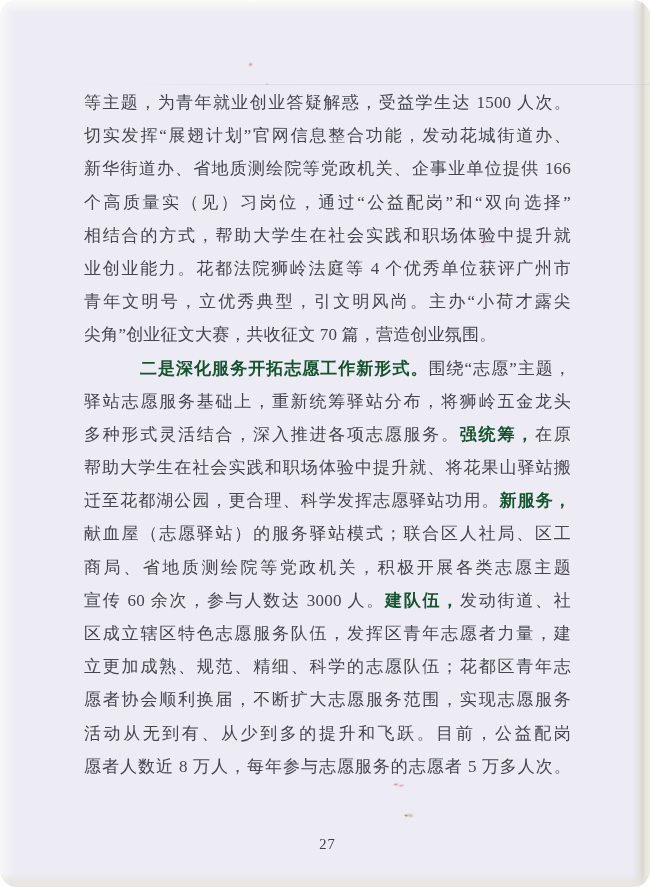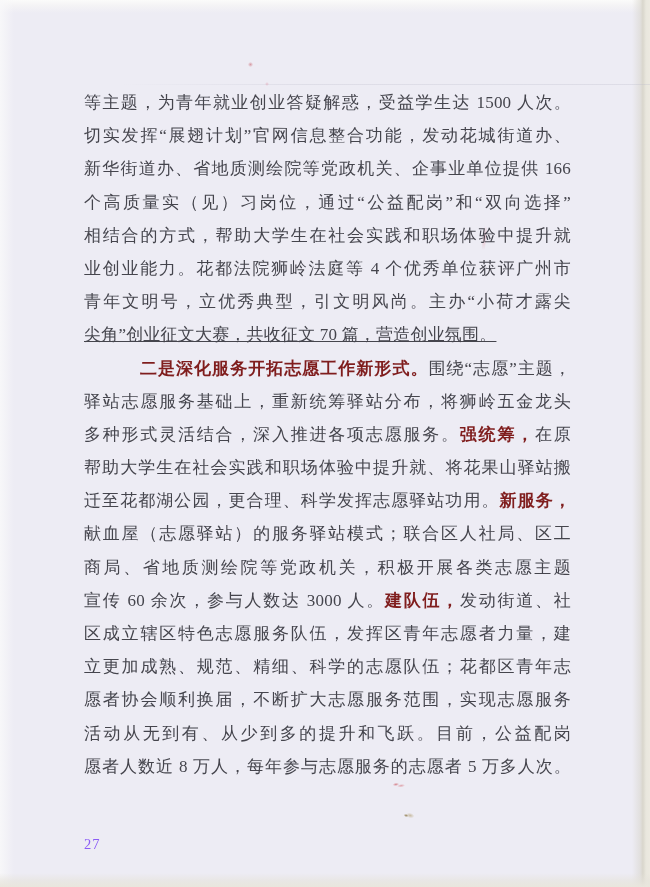--- a/index.html
+++ b/index.html
@@ -6,20 +6,21 @@
   body {
     width: 650px; height: 887px;
     font-family: "Liberation Serif", "DejaVu Serif", serif;
     overflow: hidden;
   }
   .page {
     position: relative;
     width: 650px; height: 887px;
     background: #edecf4;
     overflow: hidden;
+    border-radius: 17px;
   }
   
   .edge-top {
     position: absolute; left: 0; top: 0; width: 650px; height: 13px;
     background: linear-gradient(to bottom, #fbfbfa 0%, #f4f3f5 45%, rgba(237,236,244,0) 100%);
   }
   .edge-left {
     position: absolute; left: 0; top: 0; width: 14px; height: 887px;
     background: linear-gradient(to right, rgba(249,249,250,0.85) 0%, rgba(237,236,244,0) 100%);
   }
@@ -50,27 +51,28 @@
     color: #45454d;
     letter-spacing: 0.2px;
   }
   .line {
     height: 33.2px;
     text-align: justify;
     text-align-last: justify;
     white-space: normal;
     overflow: hidden;
   }
-  .line.para-end { text-align-last: left; text-decoration: underline; }
+  .line.para-end { text-align-last: left; }
   .line.indent { text-indent: 56px; }
-  .seg-bold { font-weight: bold; color: #7f1d1d; }
+  .seg-bold { font-weight: bold; color: #14532d; }
   
   .page-number {
     position: absolute; left: 84px; top: 836px; width: 487px;
-    font-size: 14.5px; color: #8b5cf6; letter-spacing: 1px;
+    text-align: center;
+    font-size: 14.5px; color: #404040; letter-spacing: 1px;
   }
   
   .speck-red-1 {
     position: absolute; left: 248px; top: 62px; width: 5px; height: 5px;
     border-radius: 50%;
     background: radial-gradient(circle, rgba(198,90,100,0.55) 0%, rgba(198,90,100,0) 75%);
   }
   .speck-red-2 {
     position: absolute; left: 265px; top: 82px; width: 4px; height: 4px;
     border-radius: 50%;

